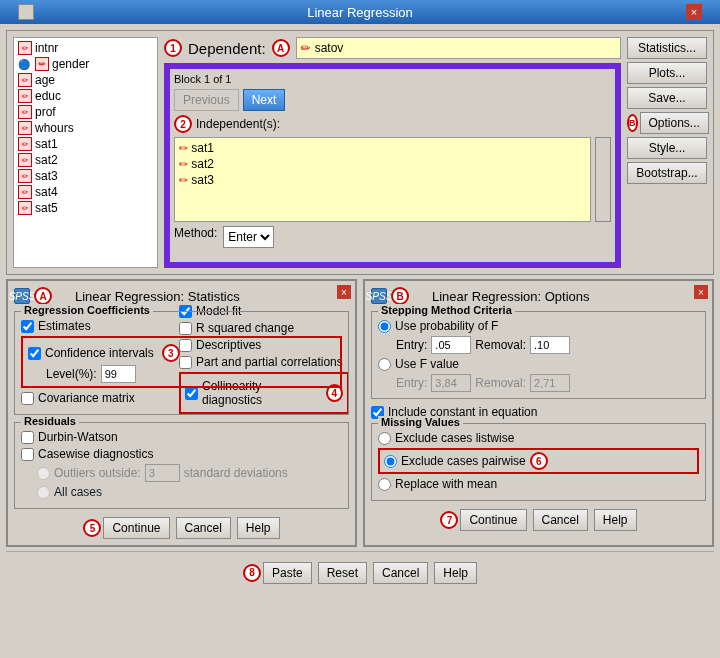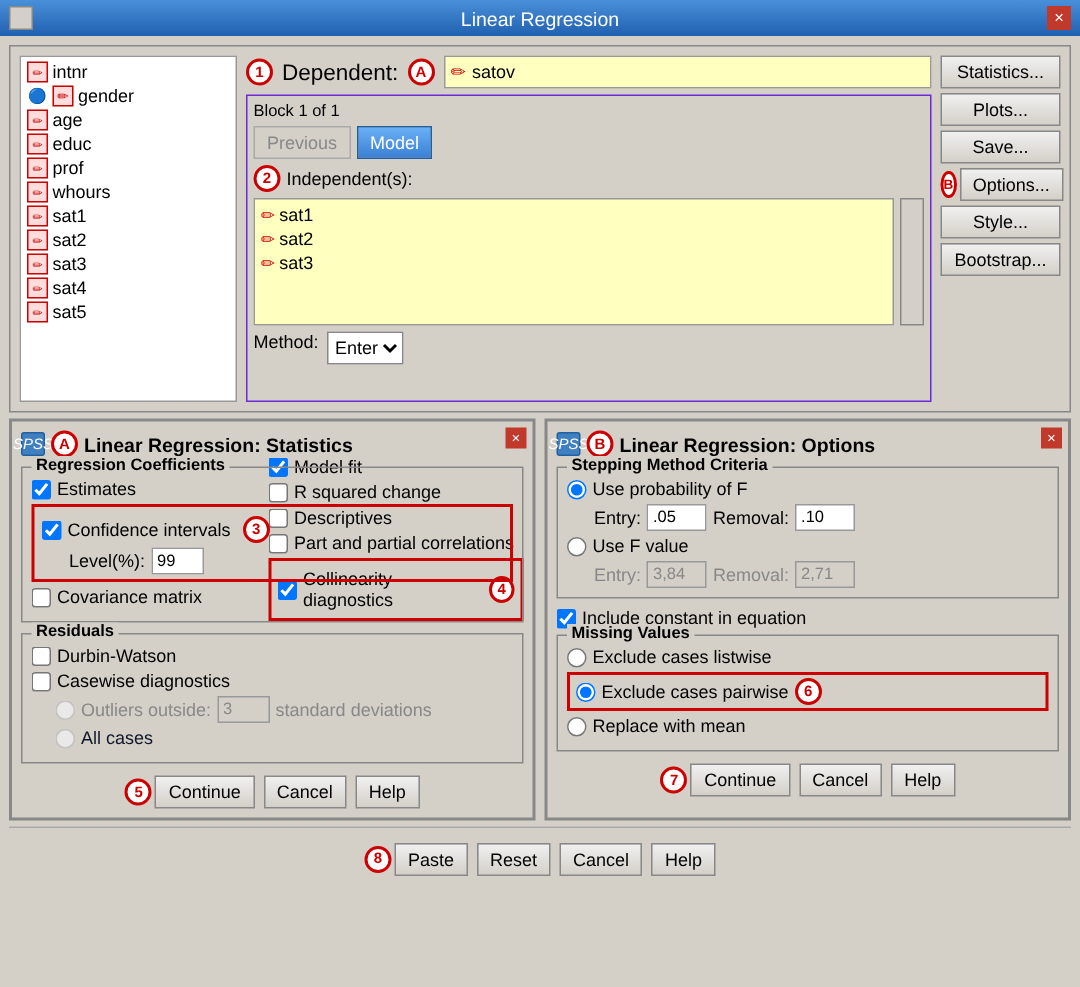--- a/index.html
+++ b/index.html
@@ -12,21 +12,21 @@
       overflow: hidden;
     }
 
     
     .title-bar {
       background: linear-gradient(to bottom, #4a90d9, #2060b0);
       color: white;
       display: flex;
       align-items: center;
       justify-content: space-between;
-      padding: 3px 6px;
+      padding: 3px 18px;
       height: 24px;
     }
     .title-bar-title {
       flex: 1;
       text-align: center;
       font-size: 13px;
     }
     .close-btn {
       background: #c0392b;
       color: white;
@@ -142,21 +142,21 @@
       flex: 1;
       background: #ffffc0;
       border: 1px solid #999;
       height: 22px;
       padding: 2px 4px;
       display: flex;
       align-items: center;
     }
 
     .block-box {
-      border: 1px solid #6d28d9;
+      border: 6px solid #6d28d9;
       padding: 4px;
       flex: 1;
     }
     .block-title {
       font-size: 11px;
       margin-bottom: 4px;
     }
 
     .block-nav {
       display: flex;
@@ -245,21 +245,22 @@
     }
 
     .panel-title-bar {
       display: flex;
       align-items: center;
       gap: 4px;
       margin-bottom: 6px;
     }
     .panel-title {
       font-size: 13px;
-      font-weight: bold;
+      font-weight: normal;
+      margin-left: 19px;
     }
     .panel-close {
       position: absolute;
       top: 4px;
       right: 4px;
       background: #c0392b;
       color: white;
       border: none;
       width: 14px;
       height: 14px;
@@ -435,21 +436,21 @@
         <div class="dependent-input">
           <span style="color:#c00;margin-right:4px;">✏</span>
           <span>satov</span>
         </div>
       </div>
 
       <div class="block-box">
         <div class="block-title">Block 1 of 1</div>
         <div class="block-nav">
           <button class="btn btn-disabled">Previous</button>
-          <button class="btn btn-blue">Model</button>
+          <button class="btn btn-blue">Next</button>
         </div>
 
         <div style="display:flex;align-items:center;gap:4px;margin-bottom:4px;">
           <div class="circle-num">
               <span>2</span>
             </div>
           <span>Independent(s):</span>
         </div>
 
         <div class="indep-row">

